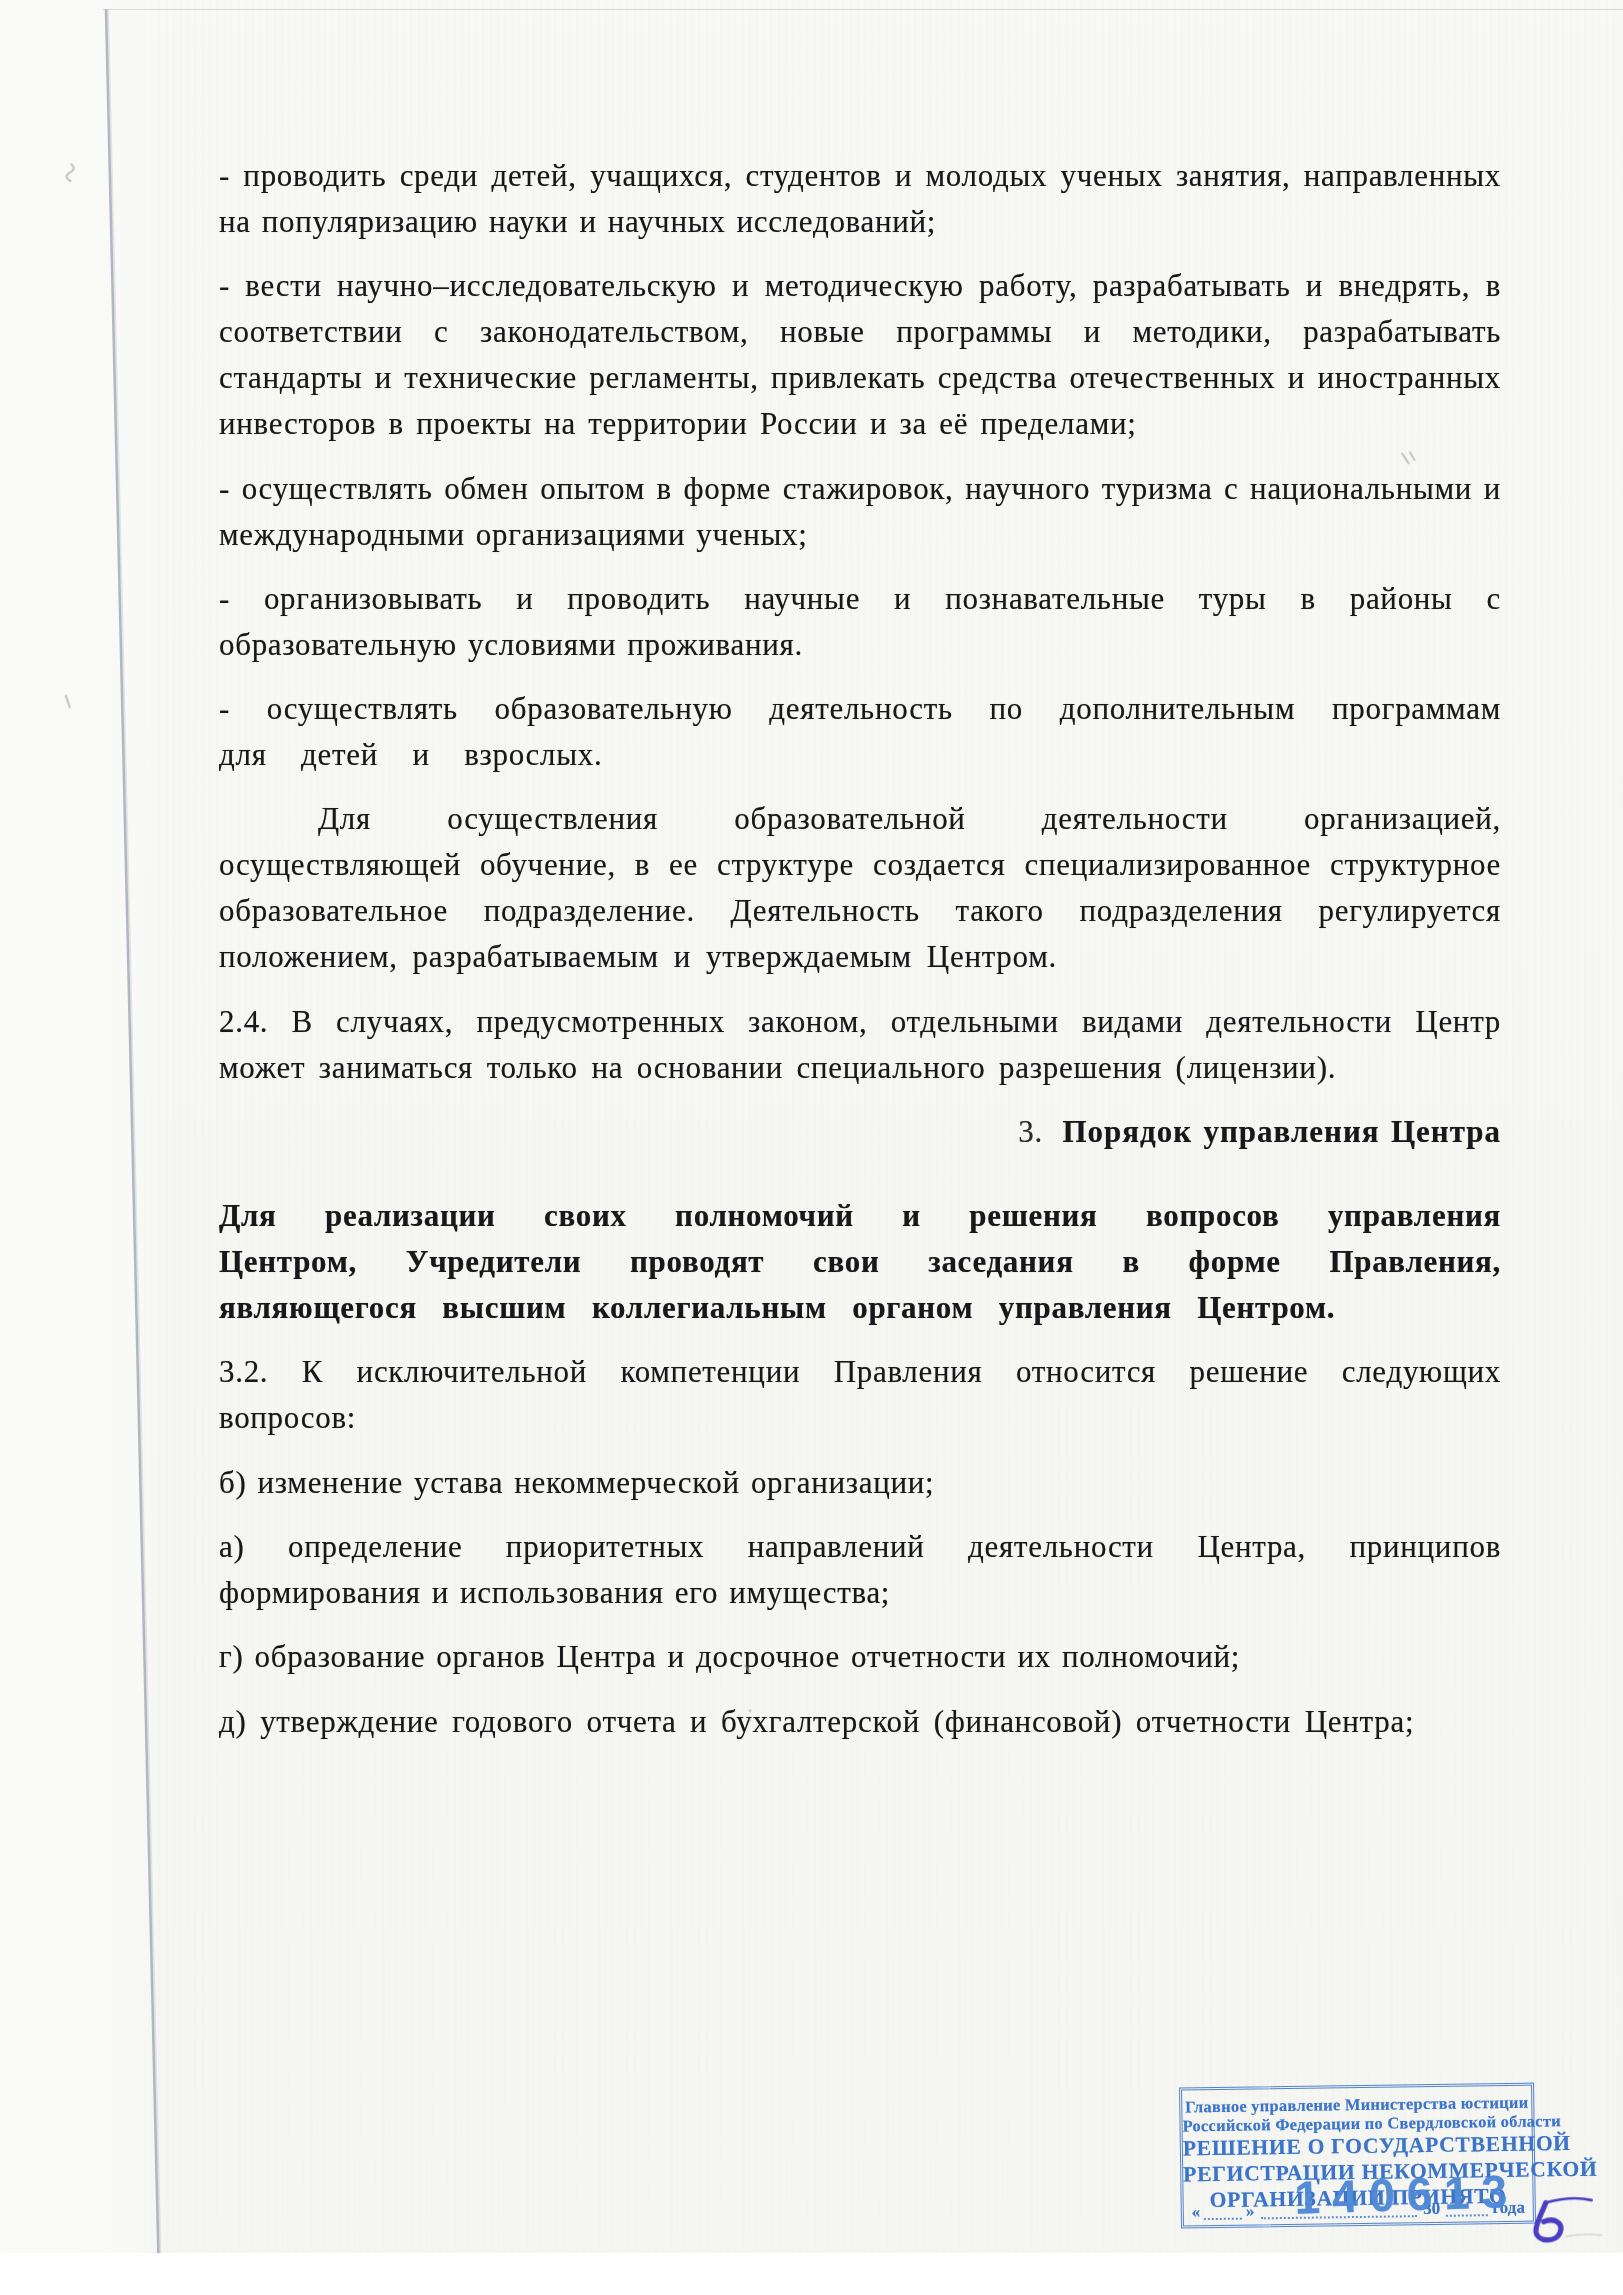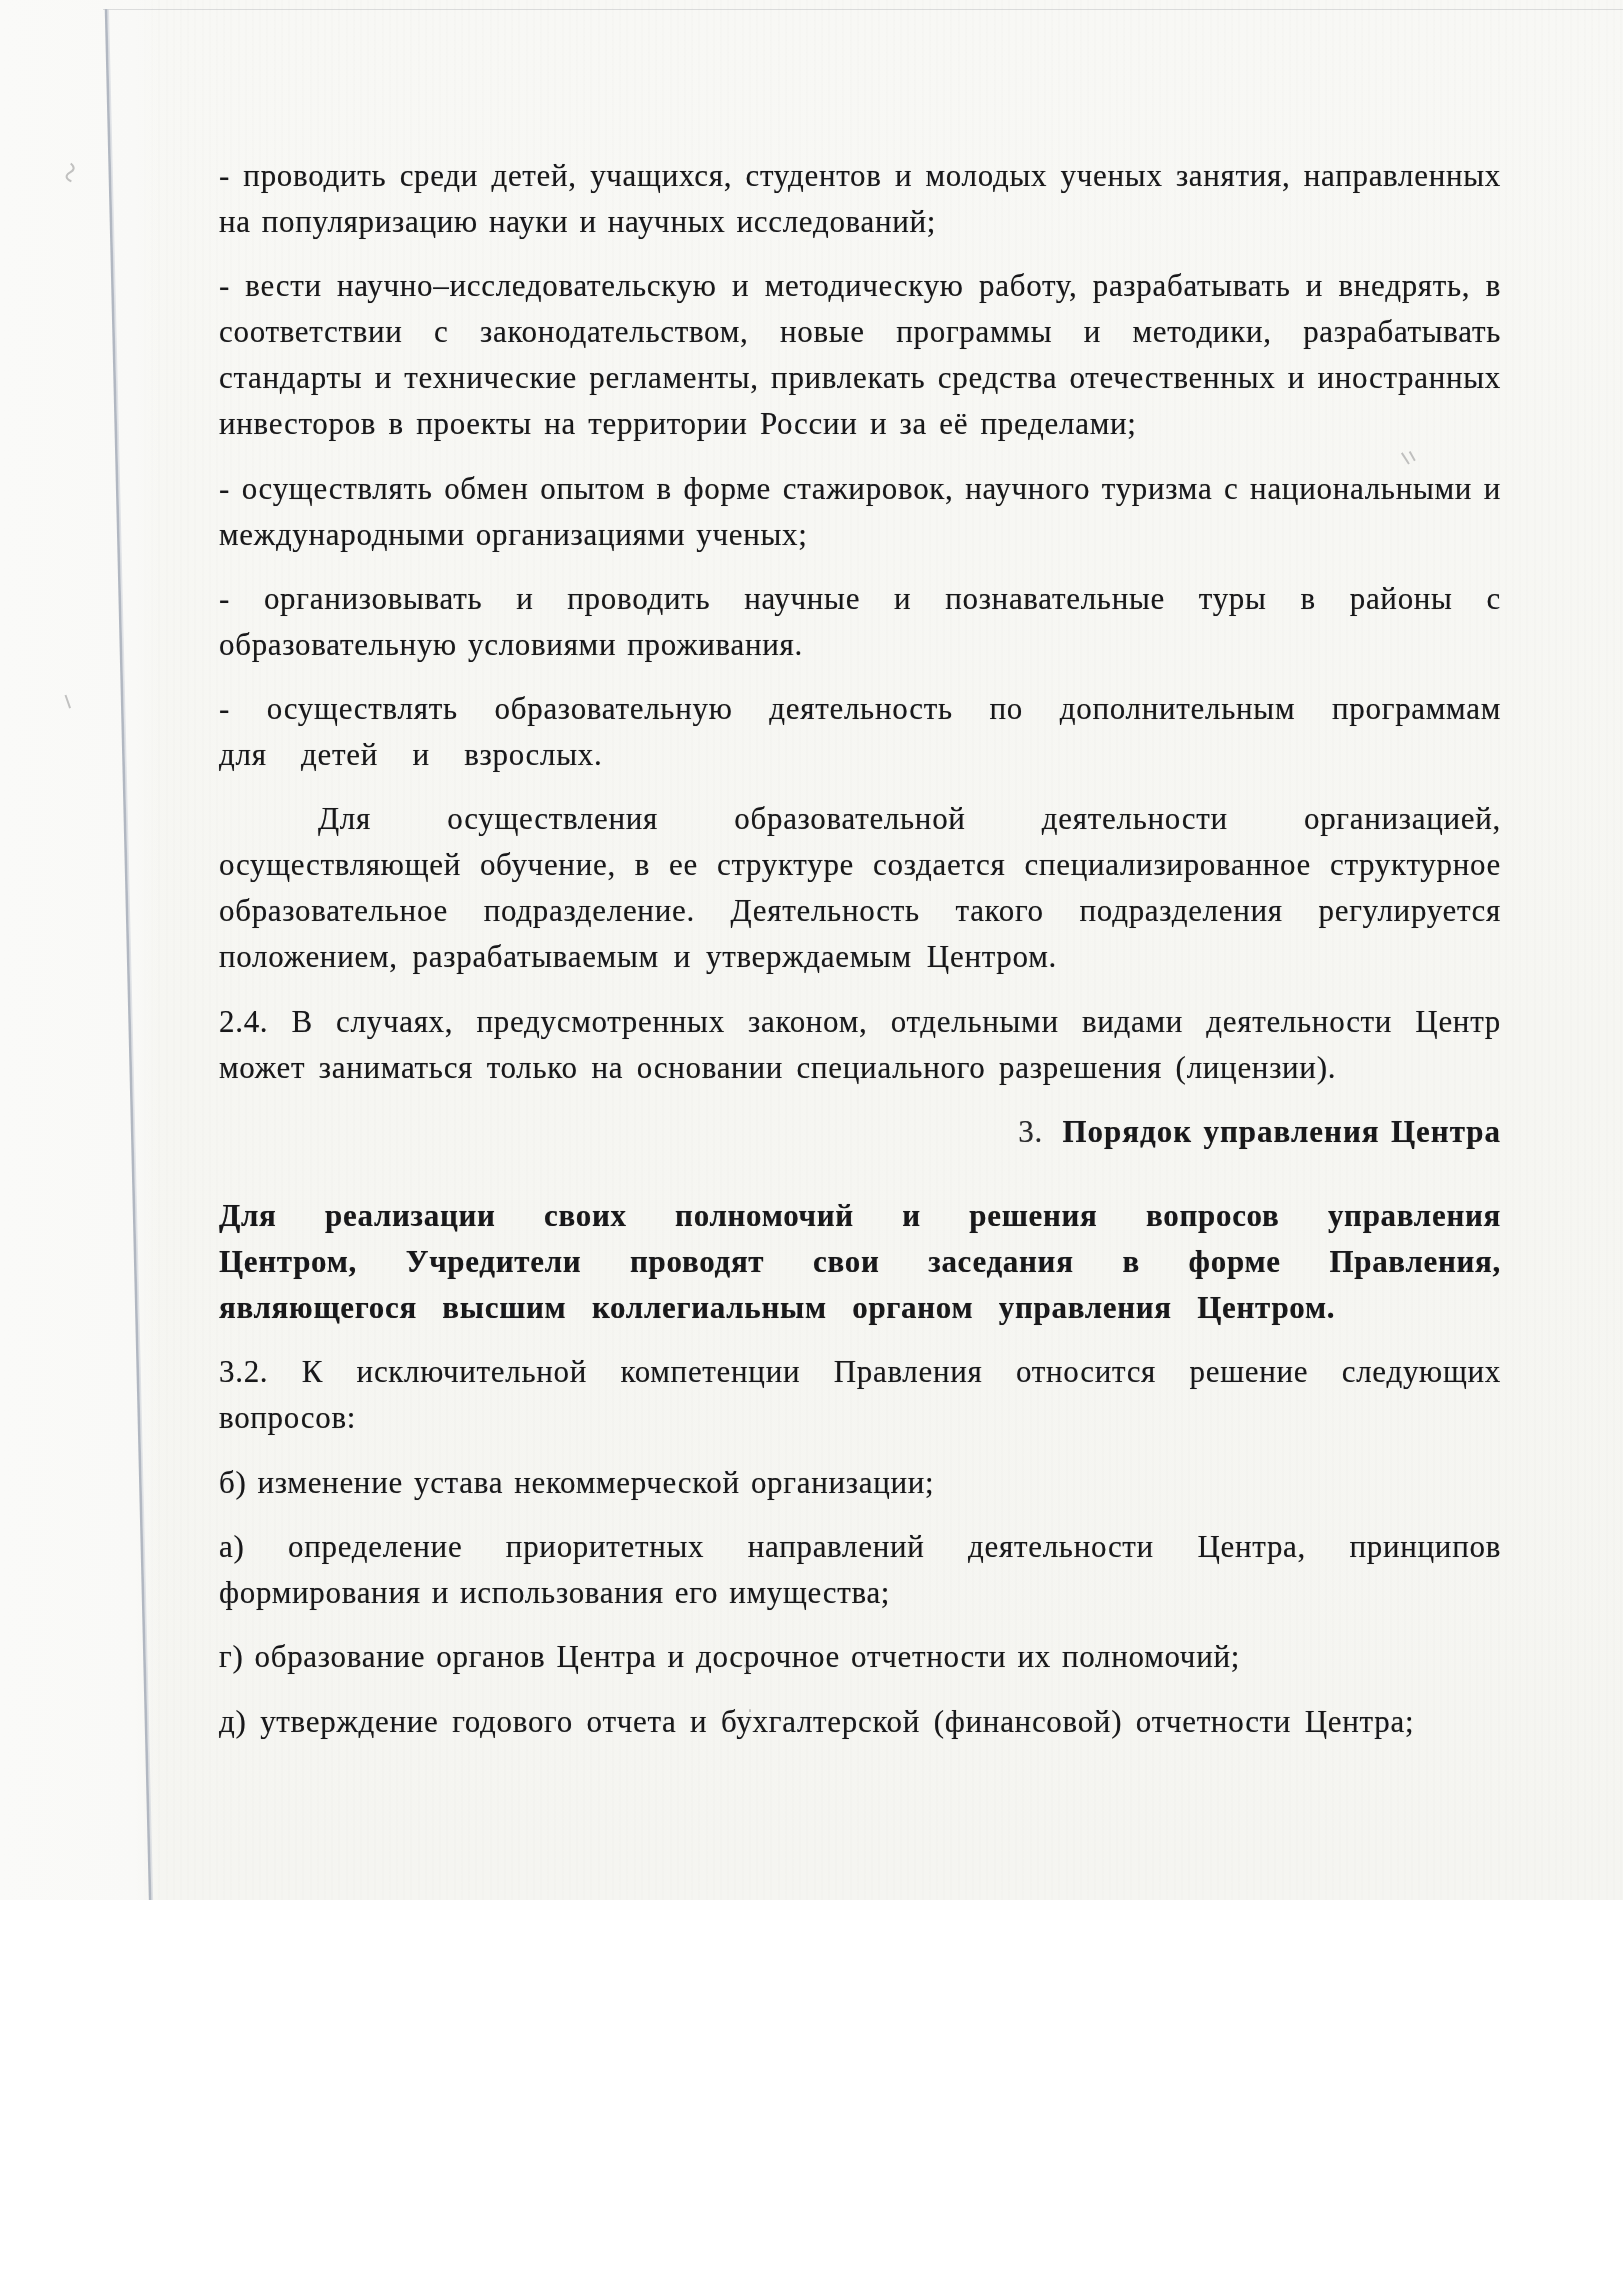--- a/index.html
+++ b/index.html
@@ -1,18 +1,18 @@
 <!DOCTYPE html>
 <html style="font-size:10.5px"><head>
 <meta charset="utf-8">
 <style>
   html,body{margin:0;padding:0;background:#ffffff;}
   .page{
     position:relative;
-    width:1623px;height:1900px;
+    width:1623px;height:2253px;
     background:
       repeating-linear-gradient(90deg, rgba(200,200,195,.045) 0 2px, rgba(255,255,255,0) 2px 7.2px),
       linear-gradient(180deg,#f8f8f5 0%,#f6f6f2 55%,#f5f5f1 100%);
     overflow:hidden;
     font-family:"Liberation Serif", serif;
   }
   
   .left-strip{
     position:absolute;left:0;top:0;width:160px;height:2295px;
     background:linear-gradient(90deg,#fafaf8 0%,#f9f9f7 85%,rgba(249,249,247,0) 100%);

